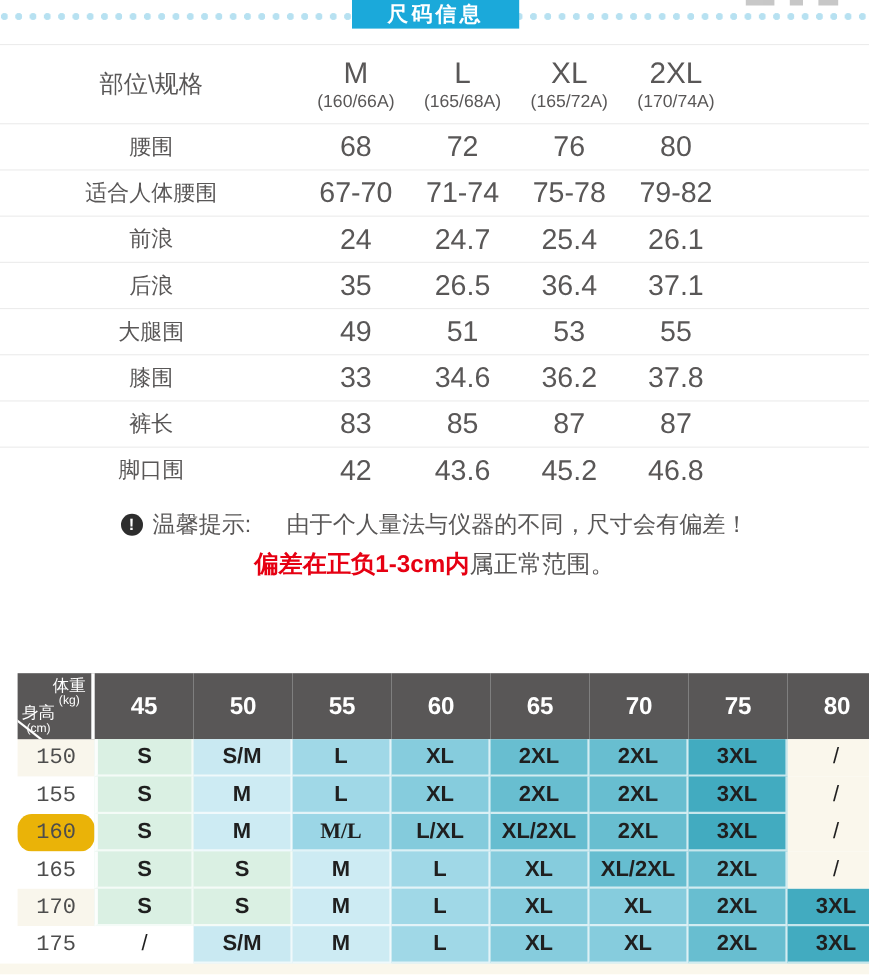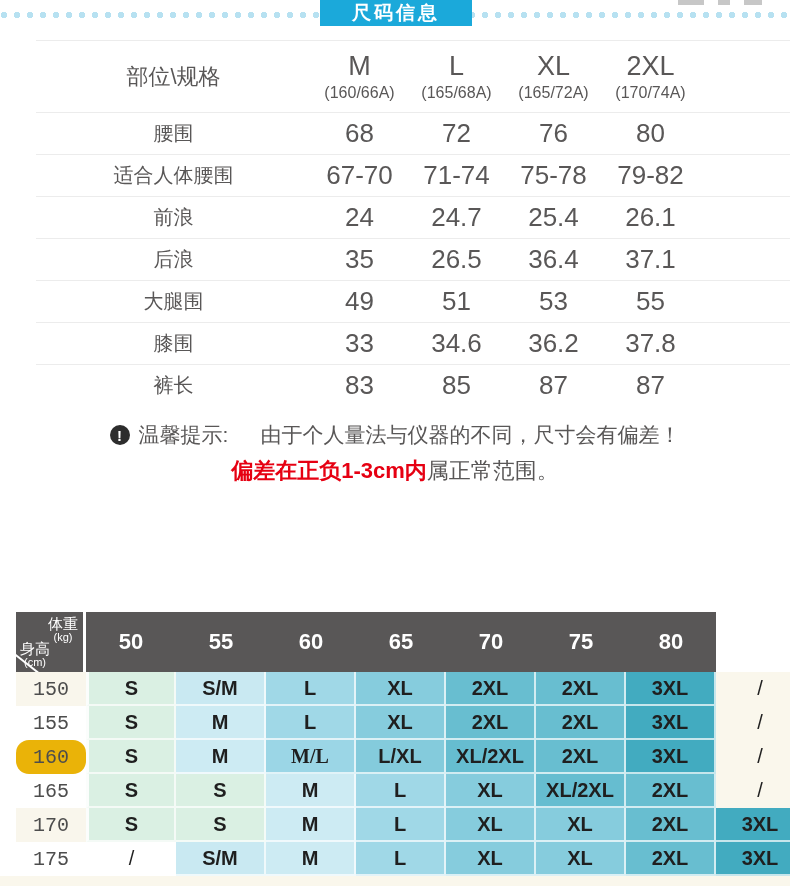--- a/index.html
+++ b/index.html
@@ -17,21 +17,21 @@
     background:#1ba9da;display:flex;align-items:center;justify-content:center;}
   .badge span{color:#fff;font-size:19px;font-weight:bold;letter-spacing:3px;}
   .cutoff{position:absolute;right:28px;top:0;height:6px;display:flex;gap:14px;opacity:.55;}
   .cutoff i{display:block;height:5px;background:#9a9a9a;}
   .cutoff i:nth-child(1){width:26px;}
   .cutoff i:nth-child(2){width:12px;}
   .cutoff i:nth-child(3){width:18px;}
   
   .size-table{width:790px;}
   .st-row{display:grid;grid-template-columns:275px 97px 97px 97px 97px 1fr;
-    align-items:center;border-top:1px solid #ececec;height:41px;margin-left:36px;}
+    align-items:center;border-top:1px solid #ececec;height:41px;}
   .st-header{height:71px;}
   .st-corner{font-size:22px;text-align:center;}
   .st-col{display:flex;flex-direction:column;align-items:center;justify-content:center;}
   .st-size{font-size:27px;line-height:30px;}
   .st-spec{font-size:16px;line-height:19px;margin-top:2px;}
   .st-label{font-size:20px;text-align:center;}
   .st-val{font-size:26px;text-align:center;}
   
   .notice{margin-top:15px;text-align:center;}
   .notice-line1{display:flex;align-items:center;justify-content:center;gap:9px;font-size:21px;}
@@ -150,20 +150,28 @@
       <div></div>
     </div>
     <div class="st-row">
       <div class="st-label">裤长</div>
       <div class="st-val">83</div>
       <div class="st-val">85</div>
       <div class="st-val">87</div>
       <div class="st-val">87</div>
       <div></div>
     </div>
+    <div class="st-row">
+      <div class="st-label">脚口围</div>
+      <div class="st-val">42</div>
+      <div class="st-val">43.6</div>
+      <div class="st-val">45.2</div>
+      <div class="st-val">46.8</div>
+      <div></div>
+    </div>
   </div>
 
 <div class="notice">
   <div class="notice-line1">
     <span class="excl">!</span>
     <span>温馨提示:</span>
     <span class="notice-gap"></span>
     <span>由于个人量法与仪器的不同，尺寸会有偏差！</span>
   </div>
   <div class="notice-line2">
@@ -178,20 +186,21 @@
       <span class="tw">
         <b>体重</b>
         <i>(kg)</i>
       </span>
       <span class="th">
         <b>身高</b>
         <i>(cm)</i>
       </span>
     </div>
 
+  <div class="mx-wcell">45</div>
       <div class="mx-wcell">50</div>
       <div class="mx-wcell">55</div>
       <div class="mx-wcell">60</div>
       <div class="mx-wcell">65</div>
       <div class="mx-wcell">70</div>
       <div class="mx-wcell">75</div>
       <div class="mx-wcell">80</div>
     </div>
 
 <div class="mx-row">

